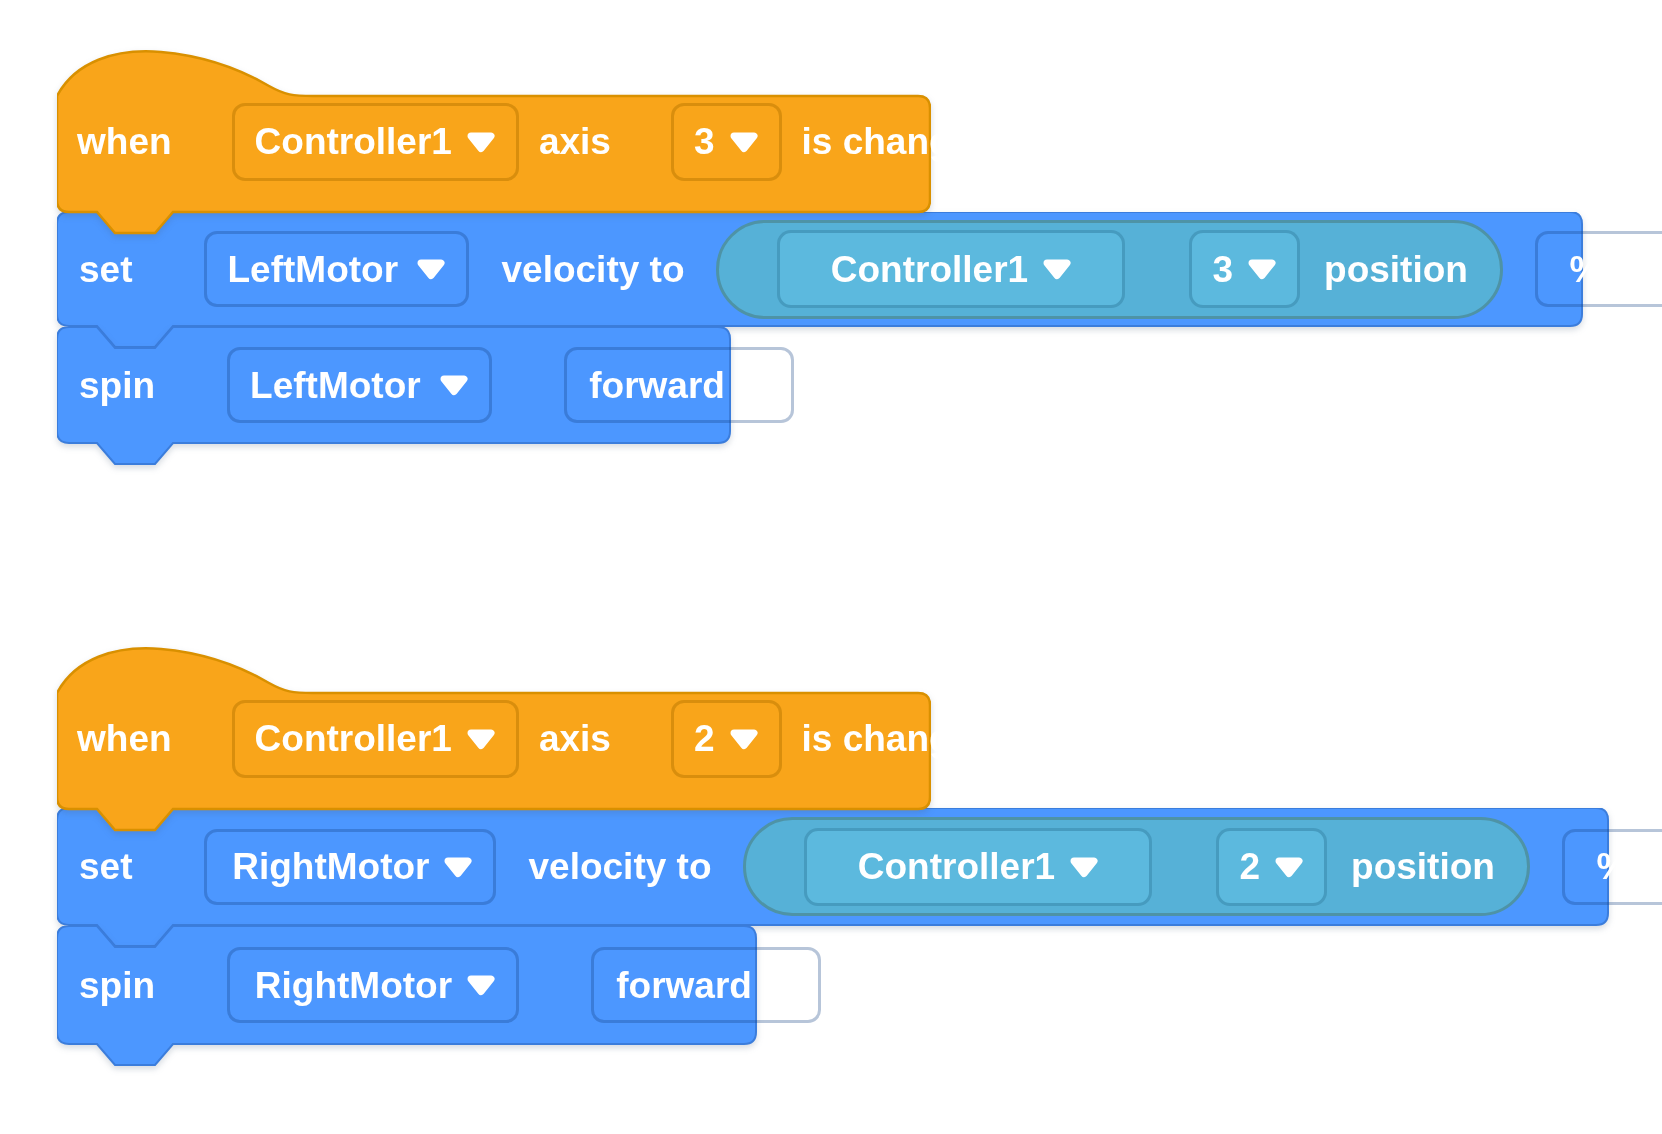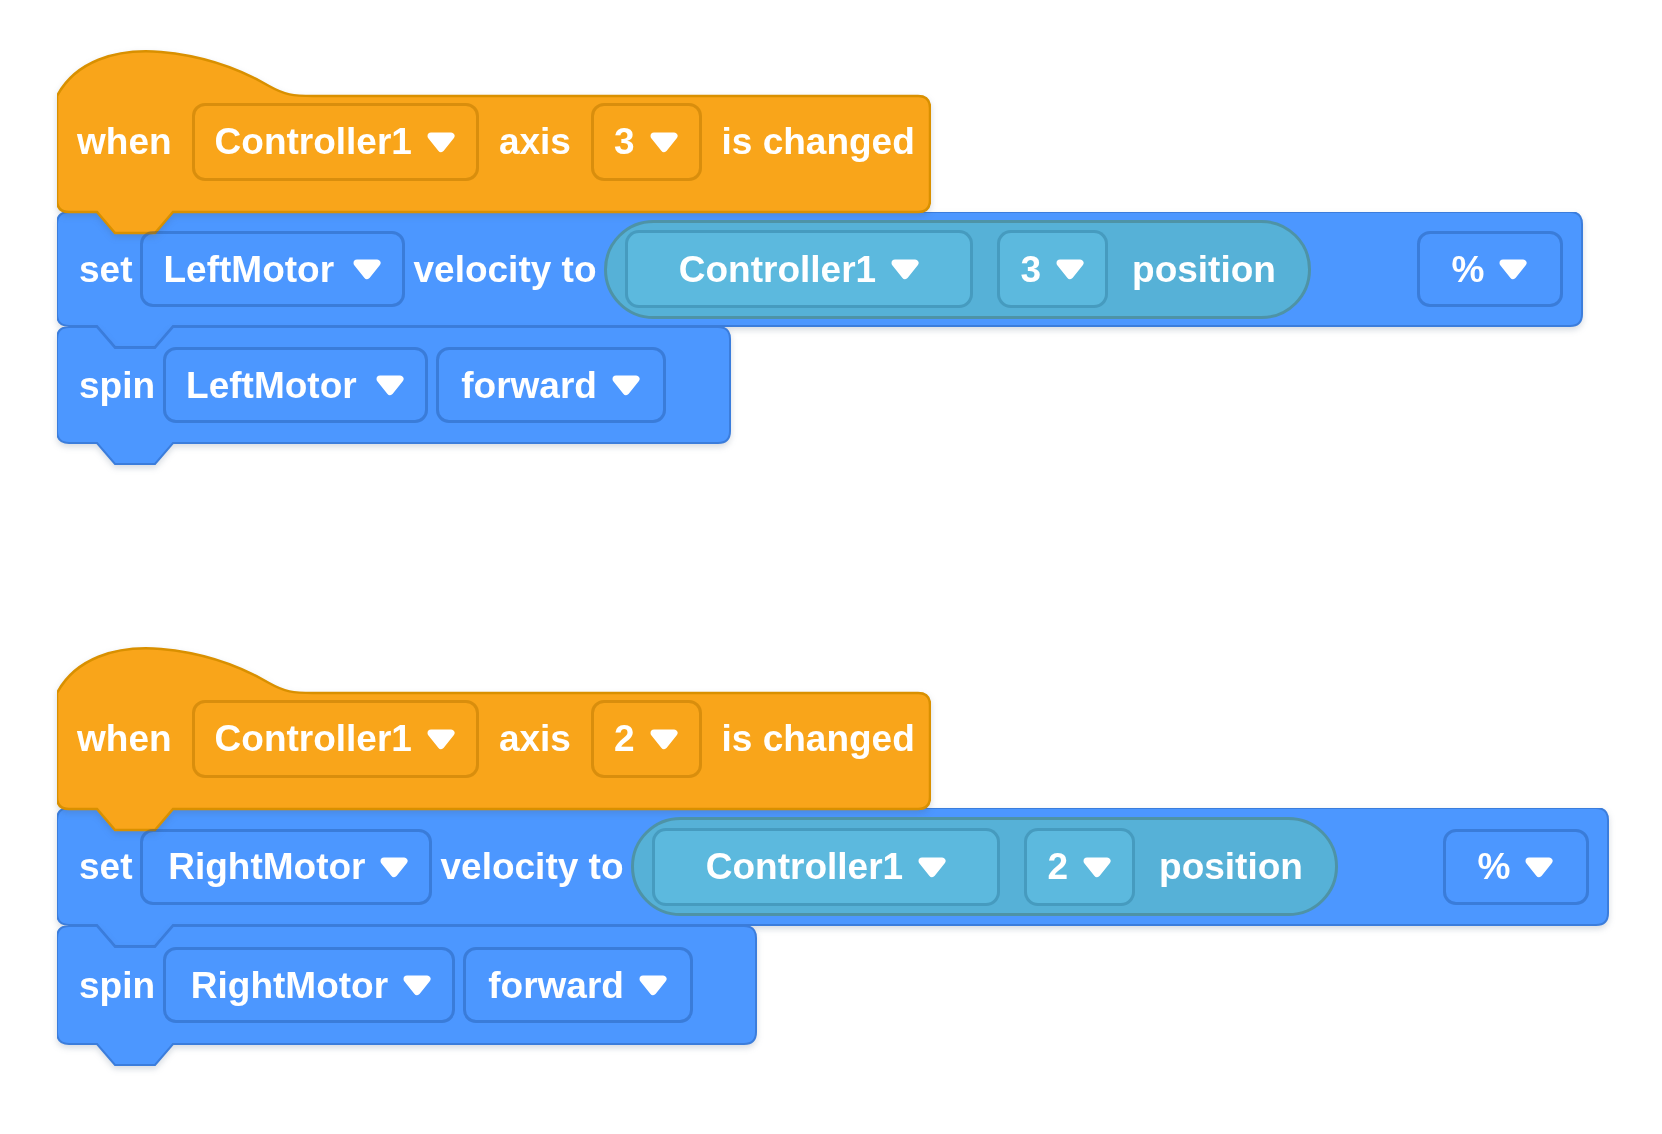--- a/index.html
+++ b/index.html
@@ -5,30 +5,30 @@
   html,body{margin:0;padding:0;background:#ffffff;}
   .canvas{
     position:relative;width:1662px;height:1134px;background:#ffffff;overflow:hidden;
     font-family:"Liberation Sans","DejaVu Sans",sans-serif;
   }
   .block{position:absolute;}
   .block > svg.shape{position:absolute;left:0;top:0;z-index:1;
     filter:drop-shadow(0 3px 3px rgba(70,90,120,.22));}
   .content{
     position:absolute;left:0;right:0;z-index:2;
-    display:flex;align-items:center;gap:8px;padding-left:22px;
+    display:flex;align-items:center;gap:32px;padding-left:22px;
     color:#ffffff;font-weight:700;font-size:37px;line-height:1;white-space:nowrap;
     box-sizing:border-box;
   }
   .hat-content{top:46px;height:91px;gap:20px;padding-left:20px;}
   .lbl{flex:0 0 auto;}
   .dd{
     box-sizing:border-box;flex:0 0 auto;
     display:inline-flex;align-items:center;justify-content:center;gap:14px;
-    height:76px;border-radius:13px;padding:12px 20px;cursor:pointer;
+    height:76px;border-radius:13px;padding:12px 20px;cursor:pointer;margin-left:40px;
   }
   .dd-yellow{height:78px;border:3px solid rgba(186,120,0,.5);}
   .dd-blue{border:3px solid rgba(18,62,130,.30);}
   .dd-teal{height:78px;border-radius:14px;background:#5CB9DE;border:3px solid rgba(14,80,110,.28);}
   .pill{
     box-sizing:border-box;flex:0 0 auto;
     display:inline-flex;align-items:center;gap:24px;
     height:99px;border-radius:50px;background:#56B1D7;border:3px solid #4E93A6;
     padding:0 32px 0 18px;
   }

